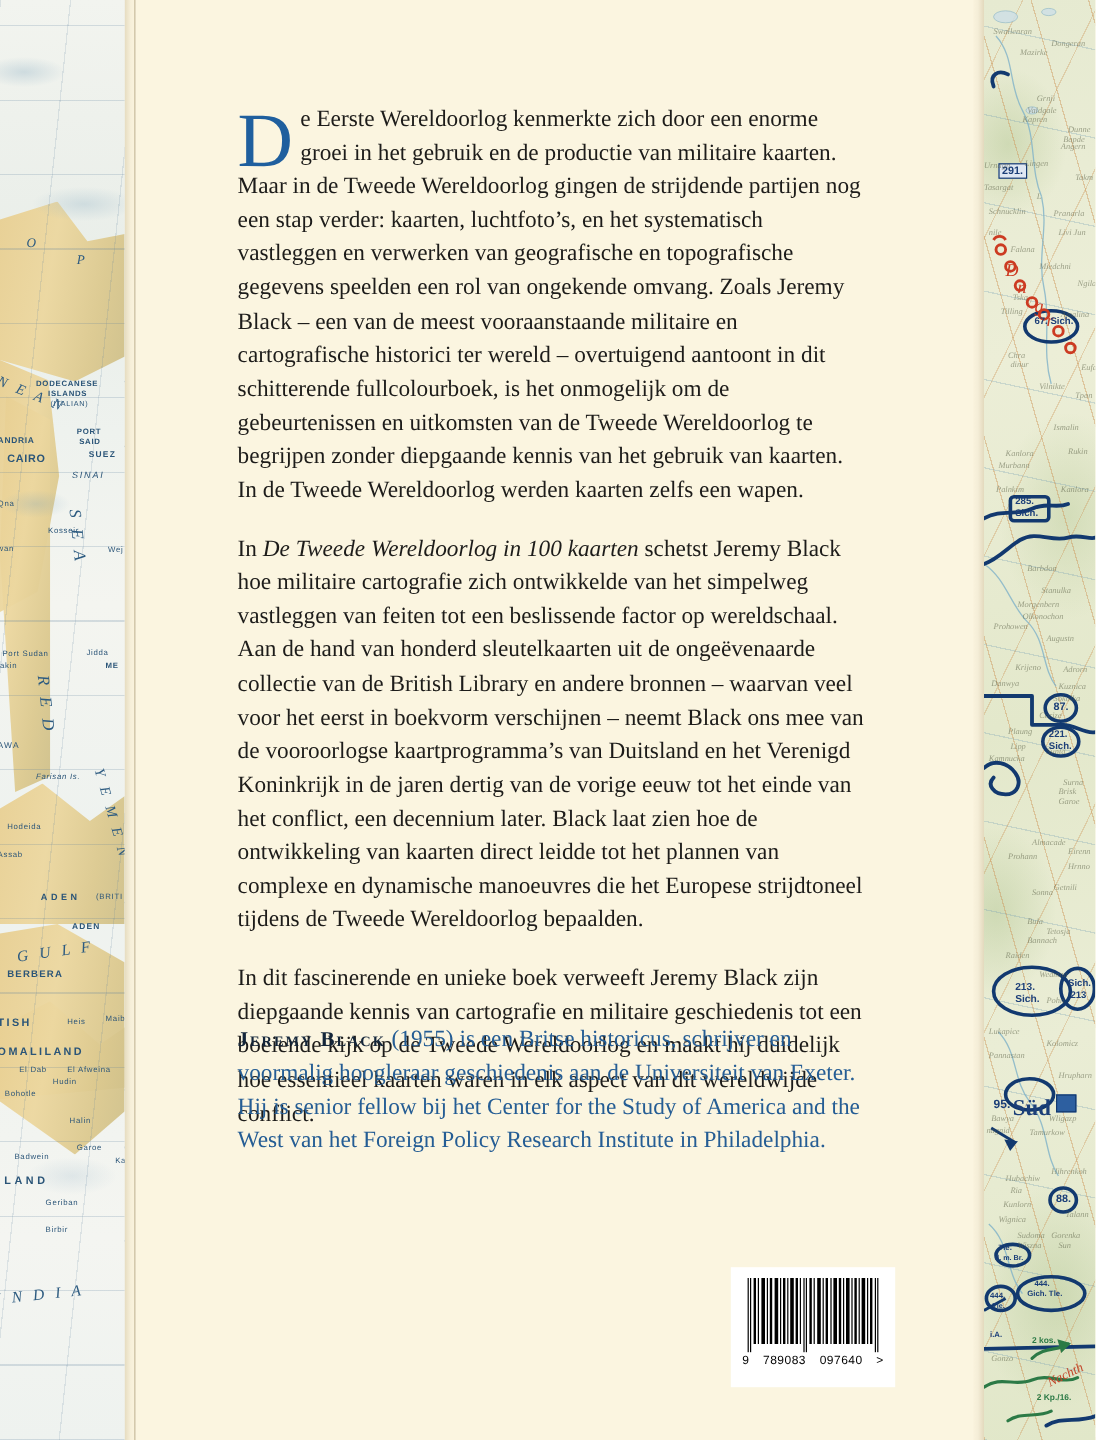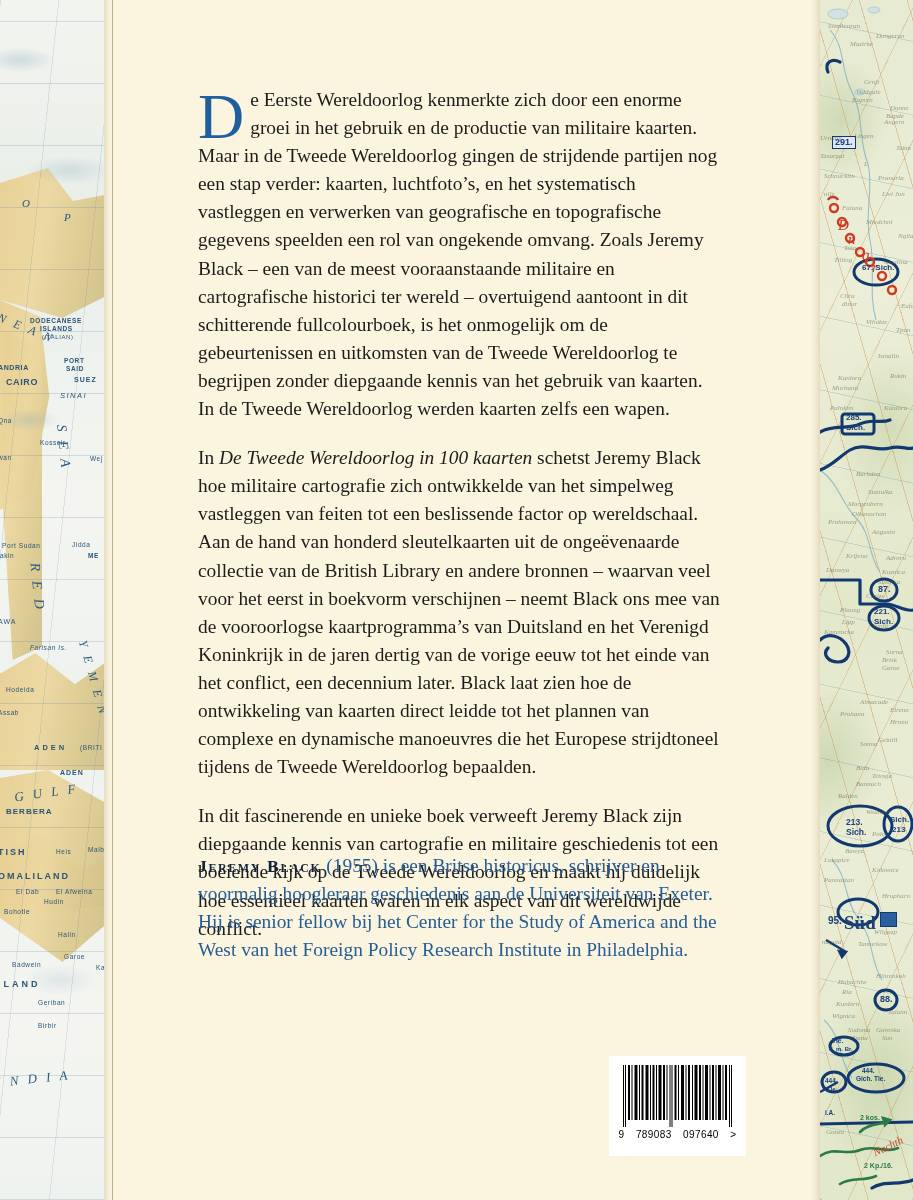--- a/index.html
+++ b/index.html
@@ -580,21 +580,21 @@
       <div class="faintlabel" style="left: 58px; top: 736px; font-size: 7px;">Getnili</div>
       <div class="faintlabel" style="left: 36px; top: 764px; font-size: 7px;">Bula</div>
       <div class="faintlabel" style="left: 52px; top: 772px; font-size: 7px;">Tetosja</div>
       <div class="faintlabel" style="left: 18px; top: 792px; font-size: 7px;">Raiden</div>
       <div class="faintlabel" style="left: 36px; top: 780px; font-size: 7px;">Bannach</div>
       <div class="faintlabel" style="left: 46px; top: 808px; font-size: 7px;">Wedmna</div>
       <div class="faintlabel" style="left: 52px; top: 830px; font-size: 7px;">Pohn</div>
       <div class="faintlabel" style="left: 4px; top: 856px; font-size: 7px;">Lukapice</div>
       <div class="faintlabel" style="left: 52px; top: 866px; font-size: 7px;">Kolomicz</div>
       <div class="faintlabel" style="left: 4px; top: 876px; font-size: 7px;">Pannastan</div>
-      <div class="faintlabel" style="left: 6px; top: 847px; font-size: 7px; margin-left: 19px;">Bawya</div>
+      <div class="faintlabel" style="left: 6px; top: 928px; font-size: 7px;">Bawya</div>
       <div class="faintlabel" style="left: 62px; top: 892px; font-size: 7px;">Hrupharn</div>
       <div class="faintlabel" style="left: 54px; top: 928px; font-size: 7px;">Wligazp</div>
       <div class="faintlabel" style="left: 38px; top: 940px; font-size: 7px;">Tamurkow</div>
       <div class="faintlabel" style="left: 2px; top: 938px; font-size: 7px;">nagnid</div>
       <div class="faintlabel" style="left: 56px; top: 972px; font-size: 7px;">Hihrenkoh</div>
       <div class="faintlabel" style="left: 18px; top: 978px; font-size: 7px;">Hubachiw</div>
       <div class="faintlabel" style="left: 22px; top: 988px; font-size: 7px;">Ria</div>
       <div class="faintlabel" style="left: 16px; top: 1000px; font-size: 7px;">Kunlorn</div>
       <div class="faintlabel" style="left: 68px; top: 1008px; font-size: 7px;">Talann</div>
       <div class="faintlabel" style="left: 12px; top: 1012px; font-size: 7px;">Wignica</div>

